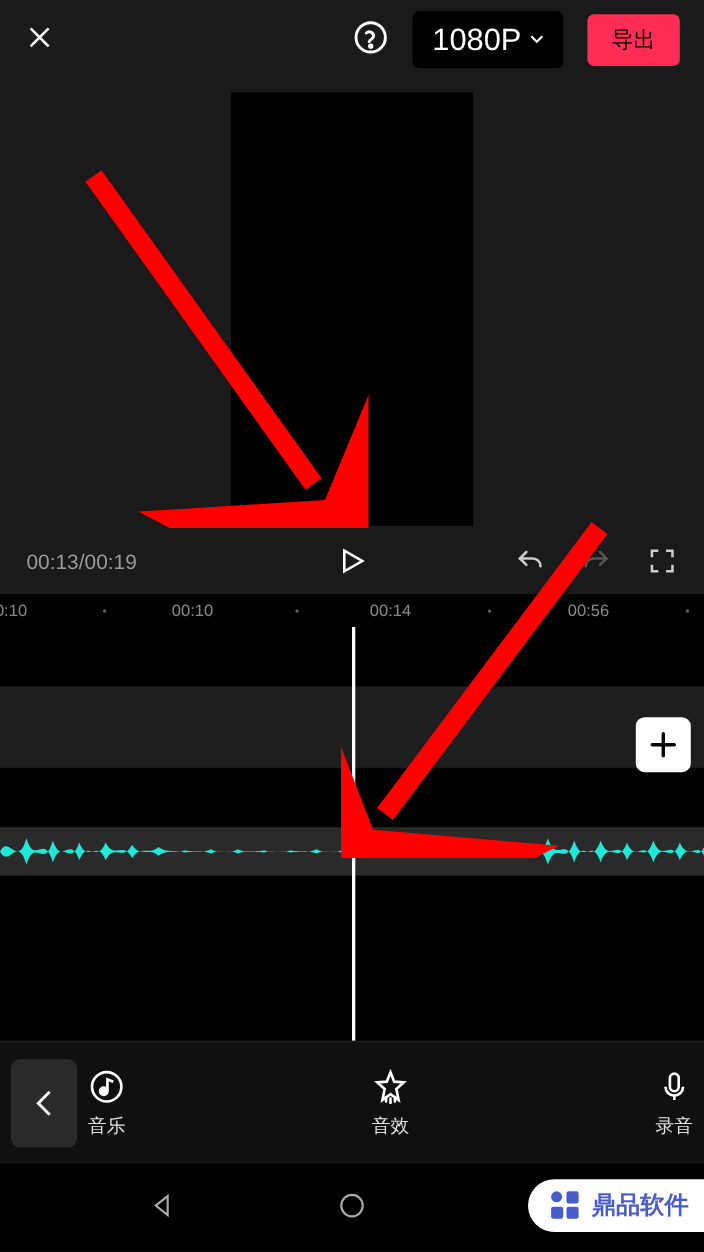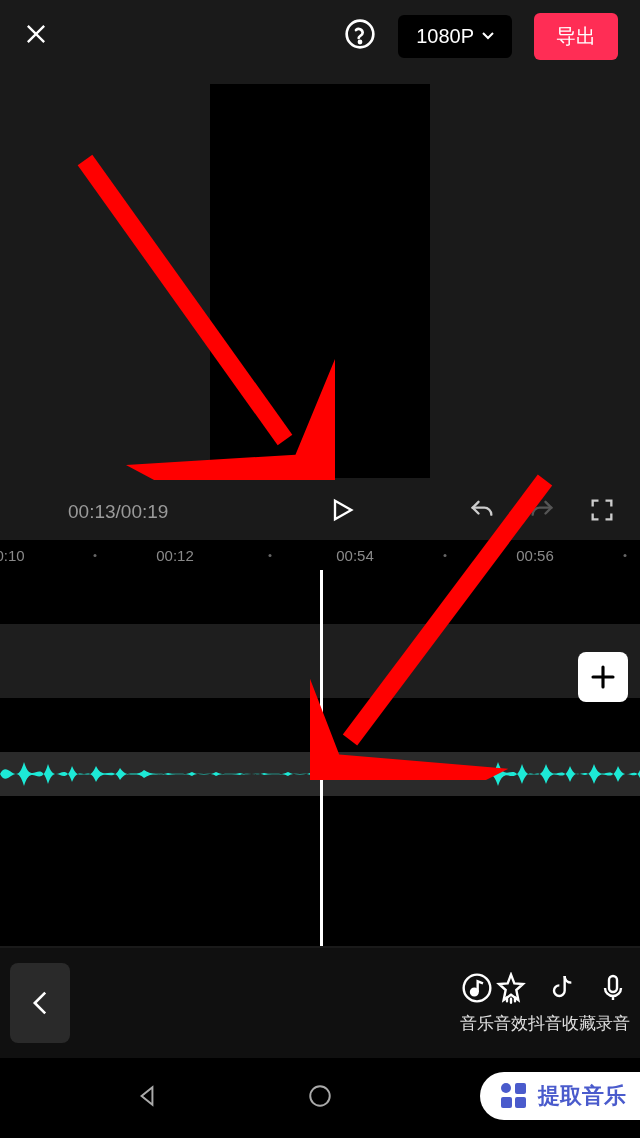--- a/index.html
+++ b/index.html
@@ -2,47 +2,47 @@
 <html><head>
 <meta charset="utf-8">
 <style>
   * { margin: 0; padding: 0; box-sizing: border-box; }
   body { width: 640px; height: 1138px; background: #1a1a1a; font-family: -apple-system, "PingFang SC", sans-serif; color: #fff; overflow: hidden; position: relative; }
   
   .header { height: 72px; display: flex; align-items: center; justify-content: space-between; padding: 0 22px; background: #1a1a1a; }
   .header-right { display: flex; align-items: center; gap: 22px; }
   .close-icon svg { width: 28px; height: 28px; }
   .help-icon svg { width: 32px; height: 32px; }
-  .resolution-selector { background: #000; border-radius: 6px; padding: 10px 18px; display: flex; align-items: center; gap: 8px; font-size: 20px; font-weight: 500; }
-  .export-btn { background: #ff2d55; color: #ffffff; border: none; border-radius: 6px; padding: 10px 22px; font-size: 20px; font-weight: 500; }
+  .resolution-selector { background: #000; border-radius: 6px; padding: 10px 18px; display: flex; align-items: center; gap: 8px; font-size: 28px; font-weight: 500; }
+  .export-btn { background: #ff2d55; color: #000000; border: none; border-radius: 6px; padding: 10px 22px; font-size: 20px; font-weight: 500; }
   
   .preview-area { height: 412px; display: flex; align-items: flex-start; justify-content: center; background: #1a1a1a; padding-top: 12px; }
   .video-preview { width: 220px; height: 394px; background: #000; }
   
-  .controls-row { height: 56px; display: flex; align-items: center; padding: 0 24px; background: #1a1a1a; position: relative; margin-left: 44px; }
+  .controls-row { height: 56px; display: flex; align-items: center; padding: 0 24px; background: #1a1a1a; position: relative; }
   .timecode { color: #9a9a9a; font-size: 19px; }
   .play-btn { position: absolute; left: 50%; transform: translateX(-50%); }
   .ctrl-right { position: absolute; right: 24px; display: flex; align-items: center; gap: 32px; }
   .ctrl-icon svg { width: 28px; height: 28px; }
   
   .ruler { height: 30px; background: #000; display: flex; align-items: center; position: relative; color: #8a8a8a; font-size: 15px; overflow: hidden; }
   .ruler-item { position: absolute; transform: translateX(-50%); }
   .ruler-dot { position: absolute; width: 3px; height: 3px; background: #666; border-radius: 50%; transform: translateX(-50%); }
   
   .timeline { height: 376px; background: #000; position: relative; }
   .playhead { position: absolute; left: 320px; top: 0; bottom: 0; width: 3px; background: #fff; z-index: 5; }
   .video-track { position: absolute; top: 54px; left: 0; right: 0; height: 74px; background: #1e1e1e; }
   .add-btn { position: absolute; right: 12px; top: 82px; width: 50px; height: 50px; background: #fff; border-radius: 8px; display: flex; align-items: center; justify-content: center; z-index: 6; }
   .add-btn svg { width: 30px; height: 30px; }
   .audio-track { position: absolute; top: 182px; left: 0; right: 0; height: 44px; background: #2a2a2a; }
   .waveform { position: absolute; inset: 0; }
   
   .bottom-tools { position: absolute; bottom: 80px; left: 0; right: 0; height: 110px; background: #101010; display: flex; align-items: center; padding: 0 10px; }
   .back-btn { width: 60px; height: 80px; background: #2a2a2a; border-radius: 8px; display: flex; align-items: center; justify-content: center; margin-right: 10px; }
-  .tools-scroll { flex: 1; display: flex; justify-content: flex-end; }
+  .tools-scroll { flex: 1; display: flex; justify-content: space-between; }
   .tool-item { display: flex; flex-direction: column; align-items: center; gap: 8px; color: #e0e0e0; font-size: 17px; }
   .tool-item svg { width: 32px; height: 32px; }
   
   .navbar { position: absolute; bottom: 0; left: 0; right: 0; height: 80px; background: #000; display: flex; align-items: center; justify-content: space-around; padding: 0 60px; }
   .navbar svg { width: 26px; height: 26px; }
   
   .watermark { position: absolute; bottom: 18px; right: 0; background: #fff; border-radius: 30px 0 0 30px; padding: 8px 14px 8px 18px; display: flex; align-items: center; gap: 8px; color: #4a5bcc; font-size: 22px; font-weight: 600; z-index: 20; }
   .wm-logo { width: 32px; height: 32px; }
   
   .arrow { position: absolute; z-index: 15; pointer-events: none; }
@@ -102,23 +102,23 @@
       <svg viewBox="0 0 24 24" fill="none" stroke="#ccc" stroke-width="2">
           <path d="M4 9V4h5M20 9V4h-5M4 15v5h5M20 15v5h-5"></path>
         </svg>
     </div>
   </div>
 </div>
 
 <div class="ruler">
   <span class="ruler-item" style="left:10px">0:10</span>
   <span class="ruler-dot" style="left:95px"></span>
-  <span class="ruler-item" style="left:175px">00:12</span>
+  <span class="ruler-item" style="left:175px">00:10</span>
   <span class="ruler-dot" style="left:270px"></span>
-  <span class="ruler-item" style="left:355px">00:54</span>
+  <span class="ruler-item" style="left:355px">00:14</span>
   <span class="ruler-dot" style="left:445px"></span>
   <span class="ruler-item" style="left:535px">00:56</span>
   <span class="ruler-dot" style="left:625px"></span>
 </div>
 
 <div class="timeline">
   <div class="video-track"></div>
   <div class="add-btn">
     <svg viewBox="0 0 24 24" stroke="#000" stroke-width="2.5">
         <path d="M12 4v16M4 12h16" stroke-linecap="round"></path>
@@ -146,27 +146,20 @@
           <path d="M12.5 15V7l4 1.5"></path>
         </svg>
       <span>音乐</span>
     </div>
     <div class="tool-item">
       <svg viewBox="0 0 24 24" fill="none" stroke="#fff" stroke-width="1.8">
           <path d="M12 2l2.5 6.5L21 9l-5 4.5L17.5 21 12 17l-5.5 4L8 13.5 3 9l6.5-.5z"></path>
           <path d="M9 22v-3M12 23v-3M15 22v-3" stroke-linecap="round"></path>
         </svg>
       <span>音效</span>
-    </div>
-    <div class="tool-item">
-      <svg viewBox="0 0 24 24" fill="none" stroke="#fff" stroke-width="1.8">
-          <path d="M14 3v11a4 4 0 11-4-4"></path>
-          <path d="M14 3c0 3 2 5 5 5"></path>
-        </svg>
-      <span>抖音收藏</span>
     </div>
     <div class="tool-item">
       <svg viewBox="0 0 24 24" fill="none" stroke="#fff" stroke-width="1.8">
           <rect x="9" y="3" width="6" height="12" rx="3"></rect>
           <path d="M6 12a6 6 0 0012 0M12 18v3"></path>
         </svg>
       <span>录音</span>
     </div>
   </div>
 </div>
@@ -183,21 +176,21 @@
       </svg></div>
 </div>
 
 <div class="watermark">
   <svg class="wm-logo" viewBox="0 0 32 32">
     <circle cx="8" cy="8" r="5" fill="#4a5bcc"></circle>
     <rect x="17" y="3" width="11" height="11" rx="2" fill="#4a5bcc"></rect>
     <rect x="3" y="17" width="11" height="11" rx="2" fill="#4a5bcc"></rect>
     <rect x="17" y="17" width="11" height="11" rx="2" fill="#4a5bcc"></rect>
   </svg>
-  <span>提取音乐</span>
+  <span>鼎品软件</span>
 </div>
 
 <svg class="arrow" style="left:75px; top:150px;" width="260" height="330">
   <defs>
       <marker id="ah1" markerWidth="16" markerHeight="16" refX="4" refY="8" orient="auto">
         <path d="M0,0 L16,8 L0,16 L5,8 Z" fill="#ff0000"></path>
       </marker>
     </defs>
   <line x1="10" y1="10" x2="210" y2="290" stroke="#ff0000" stroke-width="18" marker-end="url(#ah1)"></line>
 </svg>

